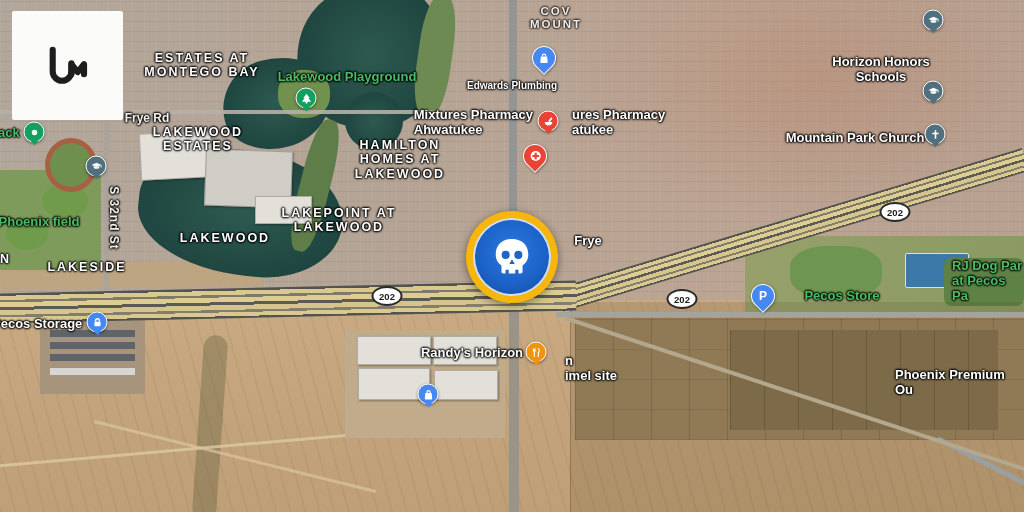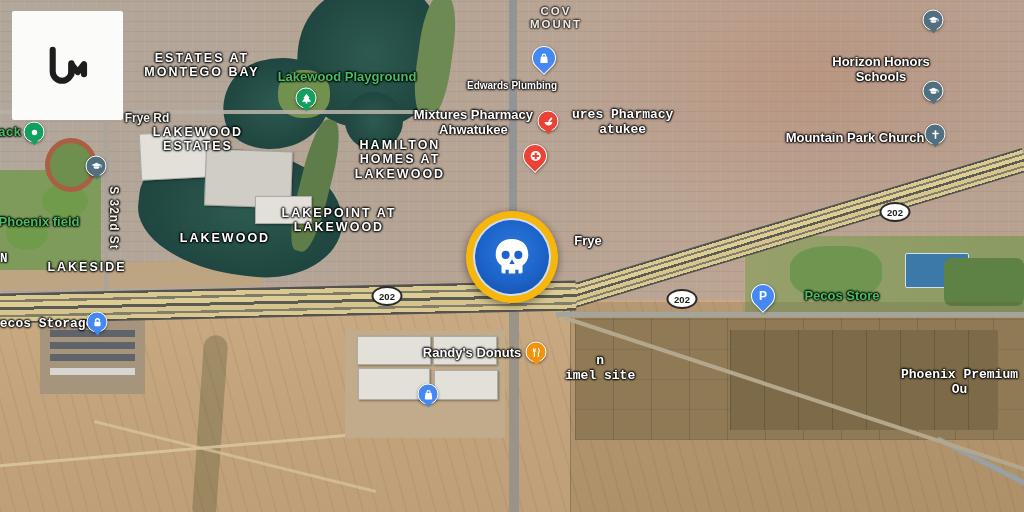--- a/index.html
+++ b/index.html
@@ -79,22 +79,22 @@
   .fwy-d{left:560px;top:288px;width:486px;height:24px;transform-origin:0 50%;transform:rotate(-16.8deg);}
 
   
   .lbl{position:absolute;z-index:30;color:#fff;font-weight:700;font-size:13px;line-height:1.15;
     text-align:center;white-space:pre-line;transform:translate(-50%,-50%);
     text-shadow:0 1px 2px rgba(0,0,0,.95),0 -1px 2px rgba(0,0,0,.95),
       1px 0 2px rgba(0,0,0,.95),-1px 0 2px rgba(0,0,0,.95);}
   .caps{letter-spacing:2px;font-size:12.5px;}
   .park-lbl{color:#49bd63;}
   .street-lbl{font-size:12px;color:#f3f1ec;}
-  .la{transform:translate(0,-50%);text-align:center;font-family:Liberation Mono, monospace;}
-  .ra{transform:translate(-100%,-50%);text-align:center;}
+  .la{transform:translate(0,-50%);text-align:left;}
+  .ra{transform:translate(-100%,-50%);text-align:left;}
   .vert{transform:translate(-50%,-50%) rotate(90deg);letter-spacing:1px;}
   .dim{opacity:.78;}
 
   
   .shield{position:absolute;z-index:31;transform:translate(-50%,-50%);width:27px;height:16px;
     background:#fdfdfb;border:2px solid #2a2a2a;border-radius:50%;display:flex;align-items:center;
     justify-content:center;font-size:9.5px;font-weight:700;color:#1c1c1c;}
   .pin{position:absolute;z-index:32;width:19px;height:19px;border-radius:50%;background:var(--c);
     display:flex;align-items:center;justify-content:center;transform:translate(-50%,-50%);
     border:1.5px solid #fff;box-shadow:0 1px 3px rgba(0,0,0,.45);}
@@ -189,31 +189,33 @@
 MOUNT</div>
   <div class="lbl caps la" style="left:0px;top:259px">N</div>
 
   <div class="lbl street-lbl" style="left:147px;top:119px">Frye Rd</div>
   <div class="lbl street-lbl vert" style="left:113px;top:218px">S 32nd St</div>
 
   <div class="lbl park-lbl la" style="left:-2px;top:133px">ack</div>
   <div class="lbl park-lbl" style="left:347px;top:77px">Lakewood Playground</div>
   <div class="lbl park-lbl" style="left:39px;top:222px">Phoenix field</div>
   <div class="lbl park-lbl" style="left:842px;top:296px">Pecos Store</div>
+  <div class="lbl park-lbl la" style="left:952px;top:281px">RJ Dog Par
+at Pecos Pa</div>
 
   <div class="lbl" style="left:512px;top:86px;font-size:10px">Edwards Plumbing</div>
   <div class="lbl ra" style="left:533px;top:123px">Mixtures Pharmacy
 Ahwatukee</div>
   <div class="lbl la" style="left:572px;top:123px">ures Pharmacy
 atukee</div>
   <div class="lbl" style="left:588px;top:241px">Frye</div>
   <div class="lbl" style="left:881px;top:70px">Horizon Honors Schools</div>
   <div class="lbl" style="left:855px;top:138px">Mountain Park Church</div>
   <div class="lbl la" style="left:-8px;top:324px">Pecos Storage</div>
-  <div class="lbl" style="left:472px;top:353px">Randy's Donuts</div>
+  <div class="lbl" style="left:472px;top:353px">Randy's Horizon</div>
   <div class="lbl la" style="left:565px;top:369px">n
 imel site</div>
   <div class="lbl la" style="left:895px;top:383px">Phoenix Premium Ou</div>
 
   <div class="shield" style="left:387px;top:296px">202</div>
   <div class="shield" style="left:682px;top:299px">202</div>
   <div class="shield" style="left:895px;top:212px">202</div>
 
   <div class="pin" style="left:34px;top:132px;--c:#12a05f">
     <svg width="12" height="12" viewBox="0 0 12 12">

